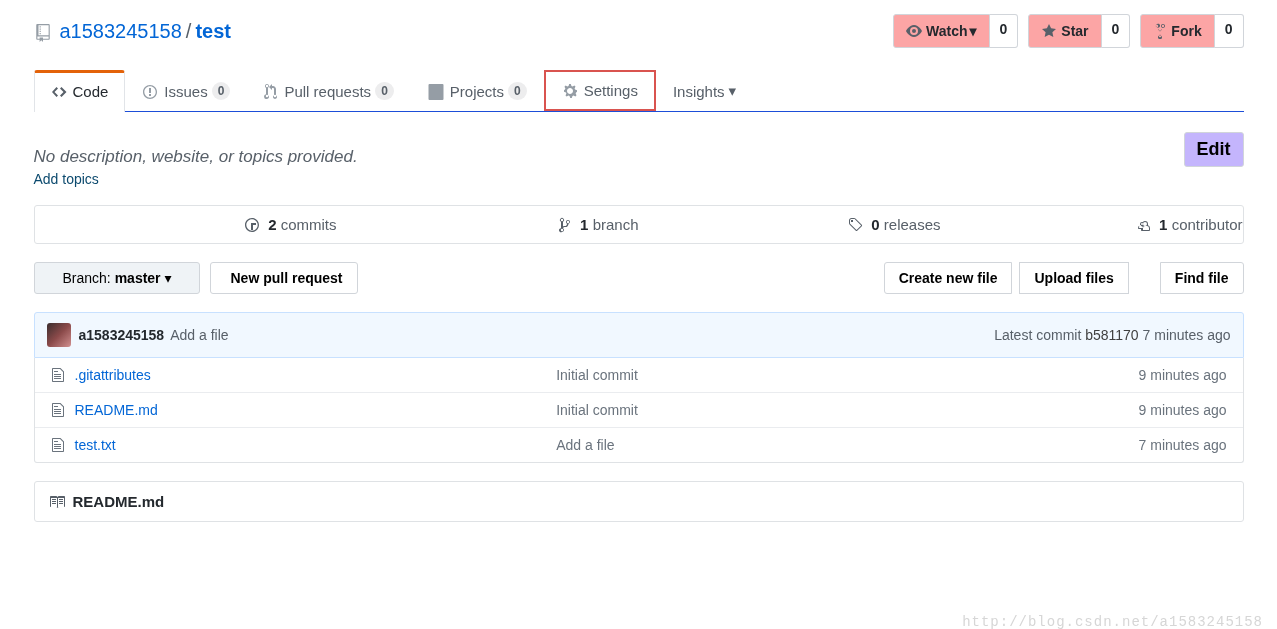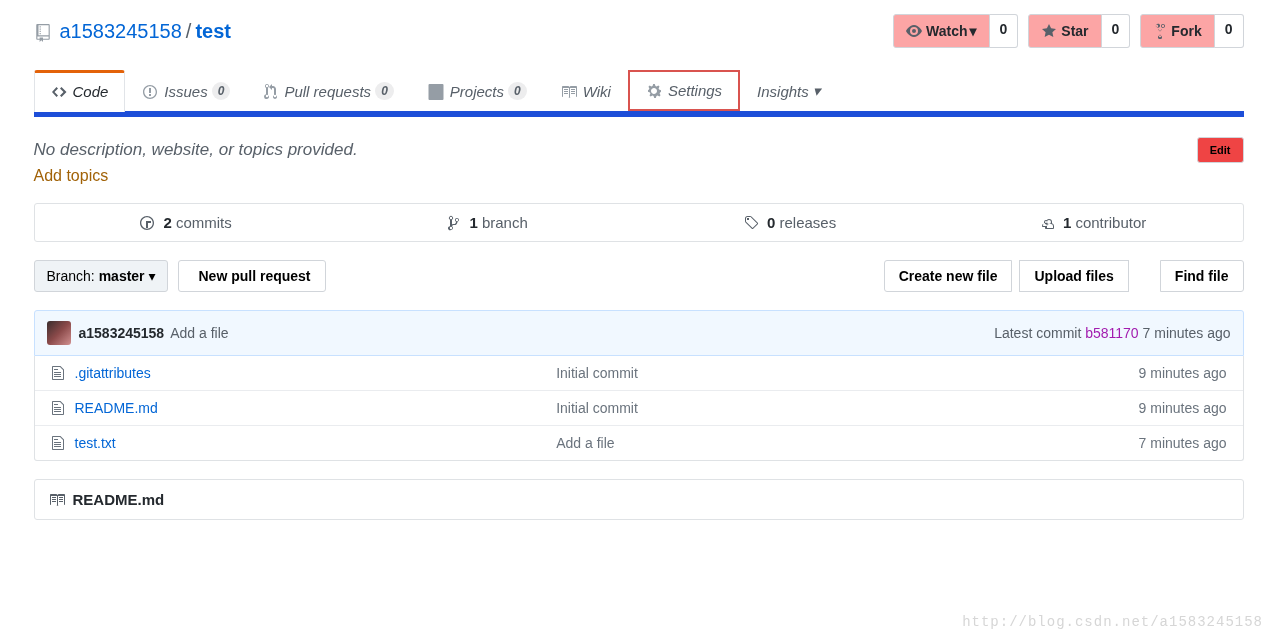--- a/index.html
+++ b/index.html
@@ -14,57 +14,57 @@
   .repo-title .sep { margin: 0 4px; color: #586069; }
   .repo-title .name { font-weight: 600; }
   
   .actions { display: flex; gap: 10px; }
   .btn-group { display: inline-flex; }
   .btn { display: inline-flex; align-items: center; padding: 6px 12px; font-size: 14px; font-weight: 600; line-height: 20px; color: #24292e; background: #fca5a5; border: 1px solid #d1d5da; cursor: pointer; }
   .btn .icon { margin-right: 4px; color: #586069; }
   .btn-group .btn:first-child { border-radius: 3px 0 0 3px; }
   .btn-group .count { padding: 6px 10px; background: #fff; border: 1px solid #d1d5da; border-left: 0; border-radius: 0 3px 3px 0; font-size: 14px; font-weight: 600; }
   
-  .tabs { display: flex; border-bottom: 6px solid #1d4ed8; margin-top: 22px; font-style: italic; }
+  .tabs { display: flex; border-bottom: 1px solid #1d4ed8; margin-top: 22px; }
   .tab { display: flex; align-items: center; padding: 10px 16px; color: #586069; font-size: 15px; cursor: pointer; border: 1px solid transparent; border-bottom: none; }
   .tab .icon { margin-right: 6px; color: #959da5; }
   .tab.active { color: #24292e; border-color: #e1e4e8; border-top: 3px solid #e36209; border-radius: 3px 3px 0 0; background: #fff; margin-bottom: -1px; padding-top: 7px; }
   .tab.active .icon { color: #586069; }
   .tab.highlighted { border: 2px solid #d9534f; }
   .tab .counter { background: rgba(27,31,35,.08); border-radius: 20px; padding: 2px 6px; margin-left: 4px; font-size: 12px; font-weight: 600; color: #586069; }
   .tab .caret { margin-left: 4px; }
   
-  .desc-row { display: flex; justify-content: space-between; align-items: center; padding: 20px 0 4px; }
+  .desc-row { display: flex; justify-content: space-between; align-items: flex-end; padding: 20px 0 4px; }
   .desc { font-style: italic; color: #586069; font-size: 17px; }
-  .edit-btn { padding: 6px 12px; font-size: 11px; font-weight: 600; border: 1px solid #d1d5da; border-radius: 3px; background: #ef4444; cursor: pointer; }
-  .add-topics { color: #a16207; font-size: 16px; cursor: pointer; display: inline-block; margin-bottom: 18px; }
+  .edit-btn { padding: 6px 12px; font-size: 18px; font-weight: 600; border: 1px solid #d1d5da; border-radius: 3px; background: #c4b5fd; cursor: pointer; }
+  .add-topics { color: #0c4a6e; font-size: 14px; cursor: pointer; display: inline-block; margin-bottom: 18px; }
   
   .stats { display: flex; border: 1px solid #dfe2e5; border-radius: 3px; }
-  .stat { flex: 1; text-align: center; padding: 10px 0; font-size: 15px; color: #586069; cursor: pointer; }
+  .stat { flex: 1; text-align: right; padding: 10px 0; font-size: 15px; color: #586069; cursor: pointer; }
   .stat .icon { margin-right: 4px; color: #586069; vertical-align: text-bottom; }
   .stat strong { color: #24292e; }
   
   .file-nav { display: flex; justify-content: space-between; margin-top: 18px; }
   .file-nav-left, .file-nav-right { display: flex; gap: 10px; }
   .file-nav-right { gap: 8px; }
-  .sel-btn { padding: 6px 12px; font-size: 14px; font-weight: 400; border: 1px solid #d1d5da; border-radius: 3px; background: #eff3f6; cursor: pointer; }
+  .sel-btn { padding: 6px 28px; font-size: 14px; font-weight: 400; border: 1px solid #d1d5da; border-radius: 3px; background: #eff3f6; cursor: pointer; }
   .sel-btn strong { font-weight: 600; }
   .plain-btn { padding: 7px 14px; font-size: 14px; font-weight: 600; border: 1px solid #d1d5da; background: #fff; cursor: pointer; border-radius: 3px; }
   .file-nav-right .plain-btn { border-radius: 0; margin-left: -1px; }
   .file-nav-right .plain-btn:first-child { border-radius: 3px 0 0 3px; margin-left: 0; }
   .file-nav-right .plain-btn:nth-child(3) { border-radius: 0 3px 3px 0; margin-left: 23px; }
   .green-btn { padding: 7px 14px; font-size: 14px; font-weight: 600; color: #fff; background: #28a745; border: 1px solid #269f42; border-radius: 3px; cursor: pointer; margin-left: 10px; }
   
   .commit-bar { display: flex; justify-content: space-between; align-items: center; background: #f1f8ff; border: 1px solid #c8e1ff; border-radius: 3px 3px 0 0; padding: 10px 12px; margin-top: 18px; font-size: 14px; }
   .commit-bar .left { display: flex; align-items: center; }
   .commit-bar .avatar { width: 24px; height: 24px; border-radius: 3px; margin-right: 8px; background: linear-gradient(135deg, #3a2d2d 0%, #8b4a4a 50%, #d19090 100%); }
   .commit-bar strong { font-weight: 600; }
   .commit-bar .msg { margin-left: 6px; color: #586069; }
   .commit-bar .right { color: #586069; }
-  .commit-bar .sha { color: #a21caf; }
+  .commit-bar .sha { color: #404040; }
   
   .files { border: 1px solid #dfe2e5; border-top: none; border-radius: 0 0 3px 3px; }
   .file-row { display: flex; padding: 9px 16px; border-top: 1px solid #eaecef; font-size: 14px; align-items: center; }
   .file-row:first-child { border-top: none; }
   .file-row .col-name { width: 43%; display: flex; align-items: center; }
   .file-row .col-name .icon { margin-right: 10px; color: #6a737d; }
   .file-row .col-name a { color: #0366d6; }
   .file-row .col-msg { flex: 1; color: #6a737d; }
   .file-row .col-msg a { color: #6a737d; }
   .file-row .col-time { color: #6a737d; text-align: right; }
@@ -148,26 +148,20 @@
       <span>Pull requests</span>
       <span class="counter">0</span>
     </div>
     <div class="tab">
       <span class="icon"><svg width="16" height="16" viewBox="0 0 15 16">
             <path fill="currentColor" d="M10 12h3V2h-3v10zm-4-2h3V2H6v8zm-4 4h3V2H2v12zm-1 1h13V1H1v14zM14 0H1a1 1 0 00-1 1v14a1 1 0 001 1h13a1 1 0 001-1V1a1 1 0 00-1-1z"></path>
           </svg></span>
       <span>Projects</span>
       <span class="counter">0</span>
     </div>
-    <div class="tab">
-      <span class="icon"><svg width="16" height="16" viewBox="0 0 16 16">
-            <path fill="currentColor" d="M3 5h4v1H3V5zm0 3h4V7H3v1zm0 2h4V9H3v1zm11-5h-4v1h4V5zm0 2h-4v1h4V7zm0 2h-4v1h4V9zm2-6v9c0 .55-.45 1-1 1H9.5l-1 1-1-1H2c-.55 0-1-.45-1-1V3c0-.55.45-1 1-1h5.5l1 1 1-1H15c.55 0 1 .45 1 1zM8 4H2v9h6V4zm7 0H9v9h6V4z"></path>
-          </svg></span>
-      <span>Wiki</span>
-    </div>
     <div class="tab highlighted">
       <span class="icon"><svg width="16" height="16" viewBox="0 0 14 16">
             <path fill="currentColor" d="M14 8.77v-1.6l-1.94-.64-.45-1.09.88-1.84-1.13-1.13-1.81.91-1.09-.45L7.77 1h-1.6l-.63 1.94-1.11.45-1.84-.88-1.13 1.13.91 1.81-.45 1.09L1 7.23v1.59l1.94.64.45 1.09-.88 1.84 1.13 1.13 1.81-.91 1.09.45.69 1.92h1.59l.63-1.94 1.11-.45 1.84.88 1.13-1.13-.92-1.81.47-1.09L14 8.75v.02zM7 11c-1.66 0-3-1.34-3-3s1.34-3 3-3 3 1.34 3 3-1.34 3-3 3z"></path>
           </svg></span>
       <span>Settings</span>
     </div>
     <div class="tab">
       <span>Insights</span>
       <span class="caret">▾</span>
     </div>

